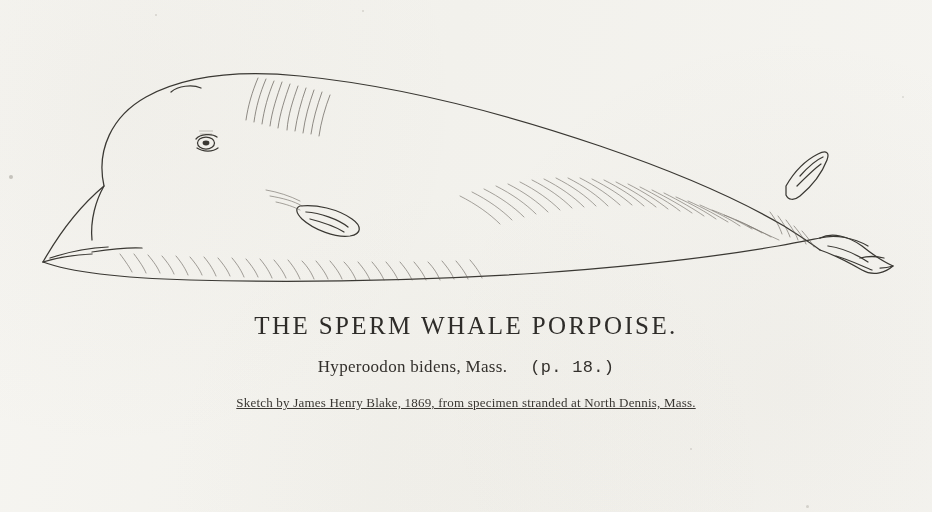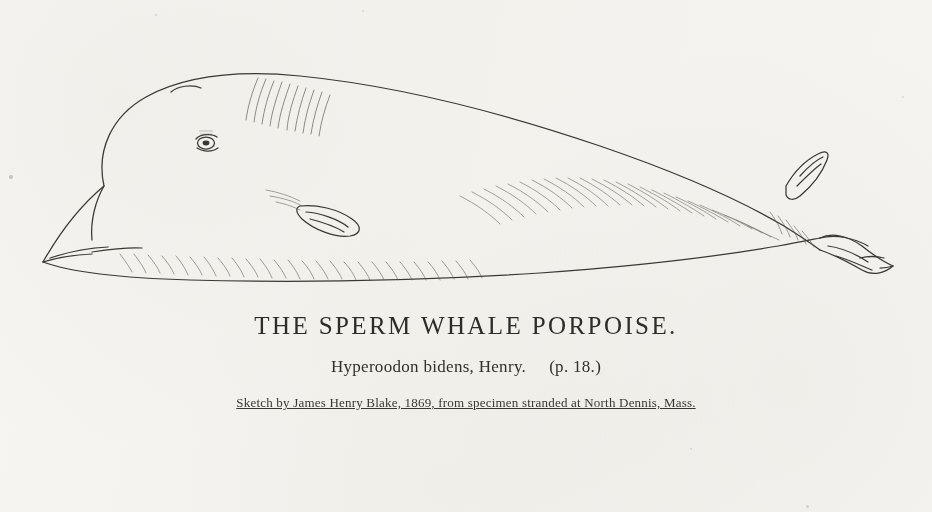--- a/index.html
+++ b/index.html
@@ -56,20 +56,21 @@
     font-family: "Liberation Serif", serif;
   }
   .cap-sub {
     font-size: 17px;
     color: #33302c;
     margin-top: 17px;
     letter-spacing: .3px;
   }
   .cap-sub .page-ref {
     margin-left: 23px;
+    font-family: Liberation Mono, monospace;
   }
   .cap-credit {
     font-size: 13px;
     color: #3a3732;
     margin-top: 18px;
     letter-spacing: .2px;
     text-decoration: underline;
   }
   svg { display: block; }
 </style>
@@ -232,18 +233,18 @@
       <g fill="none" stroke="#6a655c" stroke-width="0.6" opacity="0.6">
         <path d="M199,131 L 213,131"></path>
         <path d="M200,134 L 212,134"></path>
       </g>
     </svg>
   </div>
 
   <div id="caption">
     <div class="cap-title">THE SPERM WHALE PORPOISE.</div>
     <div class="cap-sub">
-      <span>Hyperoodon bidens, Henry.</span><span class="page-ref">(p. 18.)</span>
+      <span>Hyperoodon bidens, Mass.</span><span class="page-ref">(p. 18.)</span>
     </div>
     <div class="cap-credit">Sketch by James Henry Blake, 1869, from specimen stranded at North Dennis, Mass.</div>
   </div>
 
 </div>
 
 </body></html>

